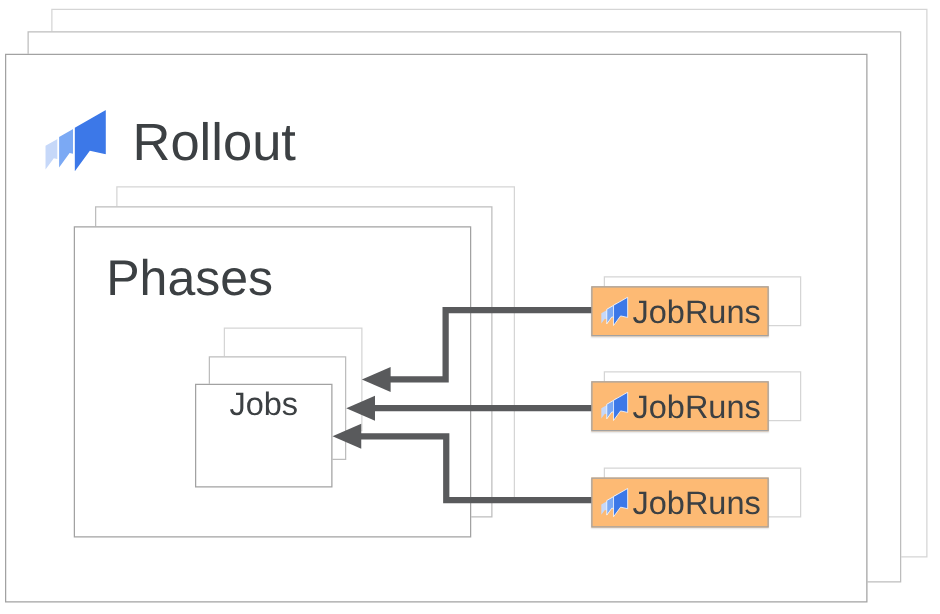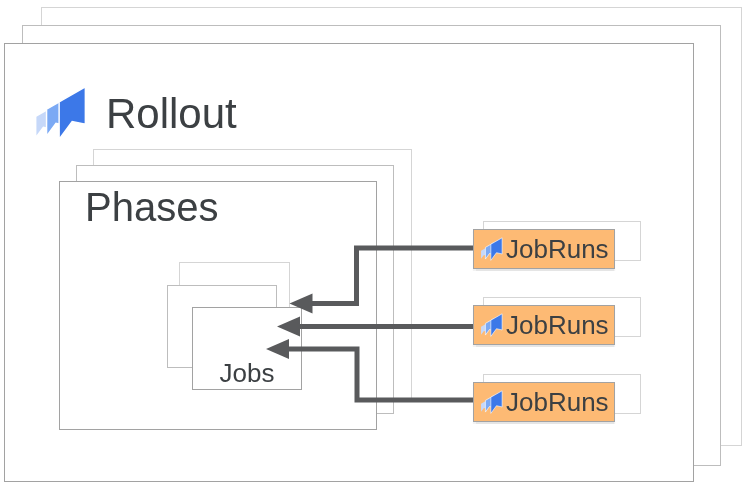--- a/index.html
+++ b/index.html
@@ -24,27 +24,27 @@
   .rollout-header {
     position: absolute; left: 34px; top: 66px;
     display: flex; align-items: center; gap: 14px; margin-top: 18px;
   }
   .rollout-title { font-size: 42px; line-height: 60px; color: var(--text, #3C4043); }
 
   
   .phases-back   { left: 93px; top: 149px; width: 319px; height: 250px; }
   .phases-middle { left: 76px; top: 165px; width: 318px; height: 249px; }
   .phases-front  { left: 59px; top: 181px; width: 318px; height: 249px; }
-  .phases-label  { position: absolute; left: 25px; top: 2px; font-size: 40px; line-height: 46px; }
+  .phases-label  { position: absolute; left: 25px; top: 18px; font-size: 40px; line-height: 46px; }
 
   
   .jobs-back   { left: 179px; top: 262px; width: 111px; height: 83px; }
   .jobs-middle { left: 167px; top: 285px; width: 110px; height: 83px; }
   .jobs-front  { left: 156px; top: 307px; width: 110px; height: 83px;
-                 display: flex; align-items: flex-end; justify-content: center; margin-left: 36px; }
+                 display: flex; align-items: flex-start; justify-content: center; }
   .jobs-label  { font-size: 26px; }
 
   
   .jobrun-group { position: absolute; left: 473px; width: 170px; height: 50px; }
   .jobrun-group.g1 { top: 221px; }
   .jobrun-group.g2 { top: 297px; }
   .jobrun-group.g3 { top: 374px; }
   .jobrun-back {
     position: absolute; left: 10px; top: 0; width: 158px; height: 40px;
     background: #fff; box-sizing: border-box;

